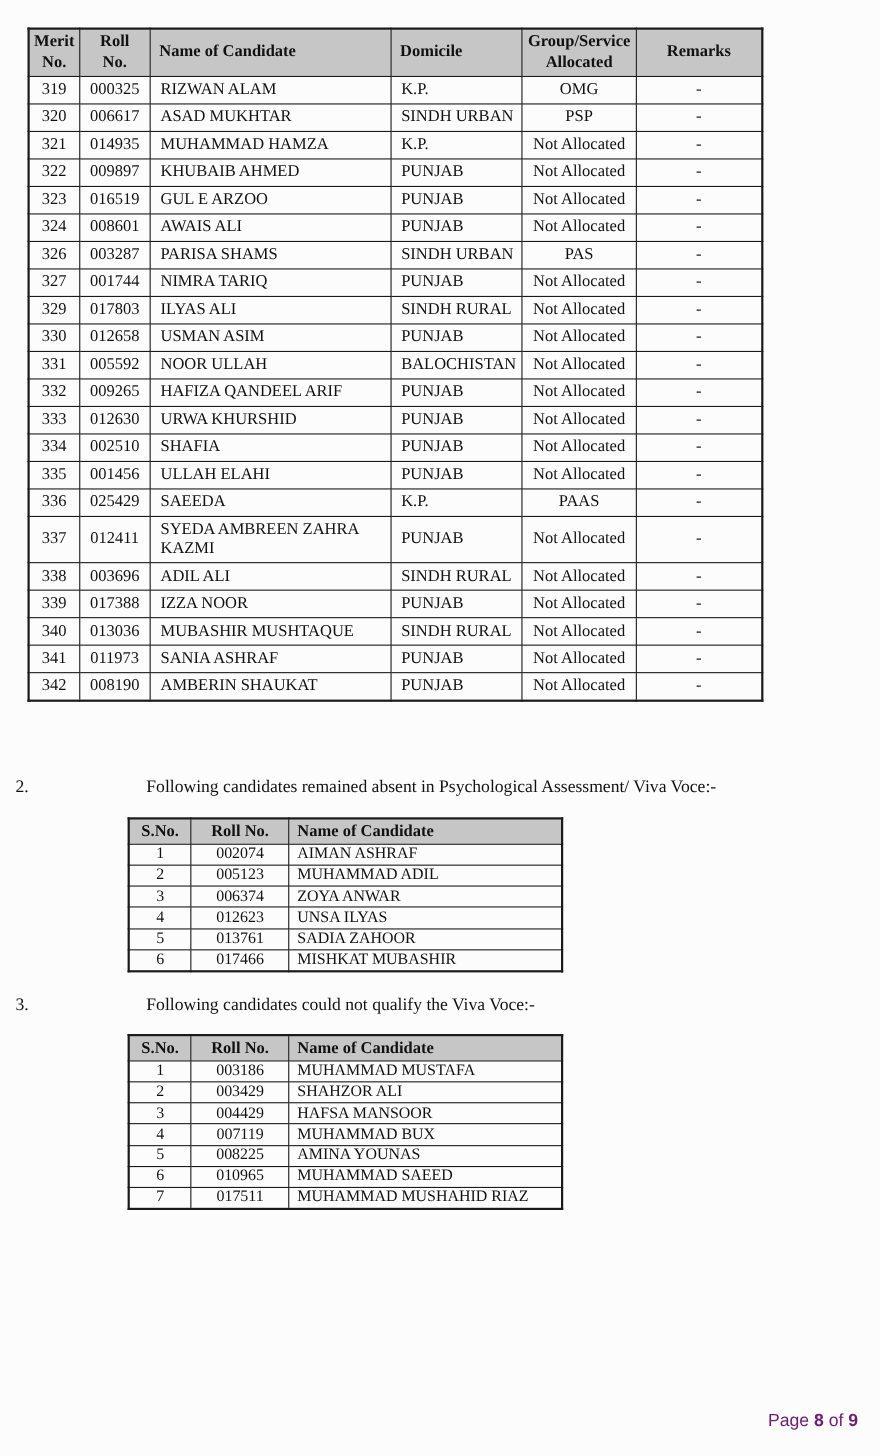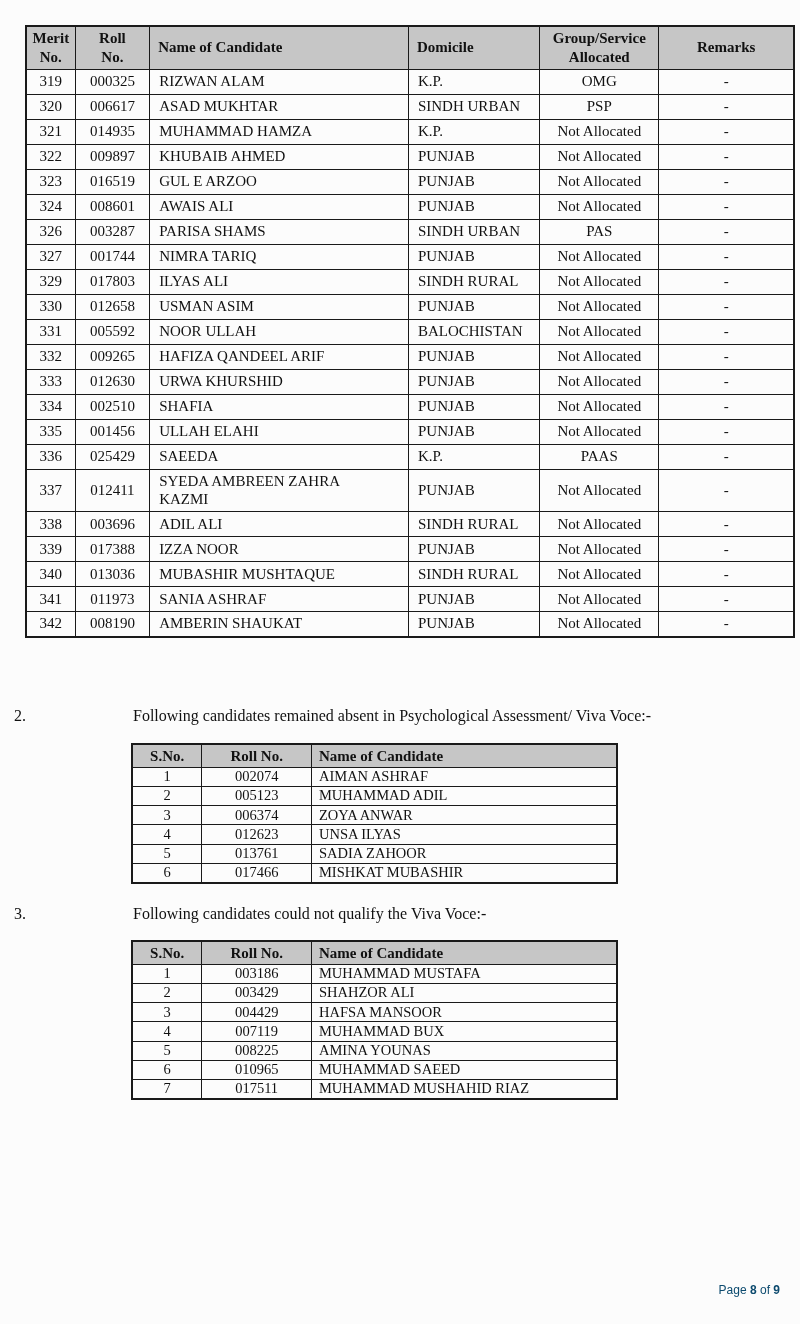--- a/index.html
+++ b/index.html
@@ -14,21 +14,21 @@
     color: #111;
     overflow: hidden;
   }
 
   
   table { border-collapse: collapse; }
   .main-table {
     position: absolute;
     left: 25px;
     top: 25px;
-    width: 770px;
+    width: 669px;
     border: 2px solid #1a1a1a;
     font-size: 15px;
   }
   .main-table th, .main-table td {
     border: 1px solid #1a1a1a;
     white-space: pre-line;
     line-height: 1.25;
   }
   .main-table th {
     background: #c6c6c6;
@@ -62,22 +62,22 @@
     display: flex;
     font-size: 16px;
   }
   .section-para .num { width: 119px; }
   #para2 { top: 706.5px; }
   #para3 { top: 904.5px; }
 
   
   .sub-table {
     position: absolute;
-    left: 131px;
-    width: 487px;
+    left: 116px;
+    width: 396px;
     border: 2px solid #1a1a1a;
     font-size: 14.5px;
   }
   #table2 { top: 743px; }
   #table3 { top: 940px; }
   .sub-table th, .sub-table td {
     border: 1px solid #1a1a1a;
     line-height: 1.2;
   }
   .sub-table th {
@@ -98,22 +98,22 @@
   .col-sno  { width: 14.4%; }
   .col-roll2 { width: 22.6%; }
   .col-name2 { width: 63%; }
 
   
   .footer {
     position: absolute;
     top: 1283px;
     right: 20px;
     font-family: "Liberation Sans", sans-serif;
-    font-size: 12px;
-    color: #0c4a6e;
+    font-size: 16px;
+    color: #701a75;
   }
   .footer .bold { font-weight: bold; }
 </style>
 </head>
 <body>
 
 <div class="page">
 
   <table class="main-table">
     <colgroup>

